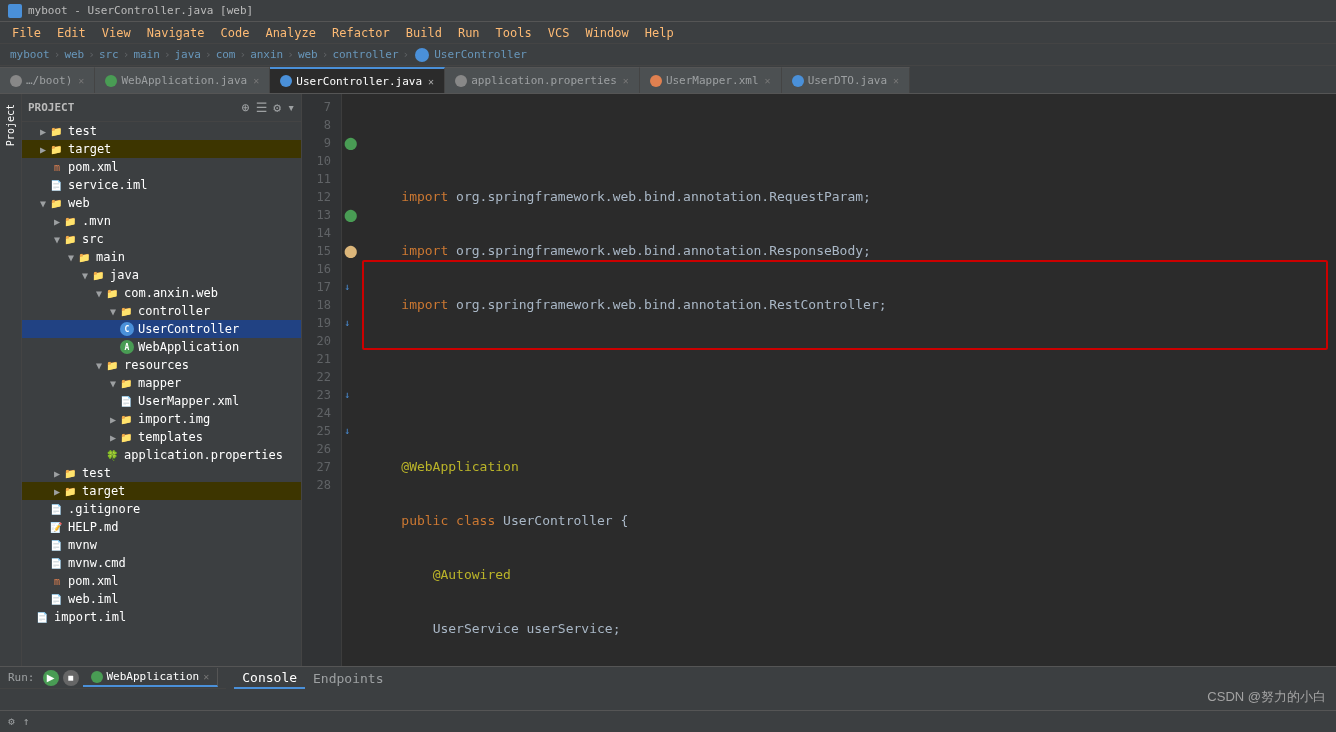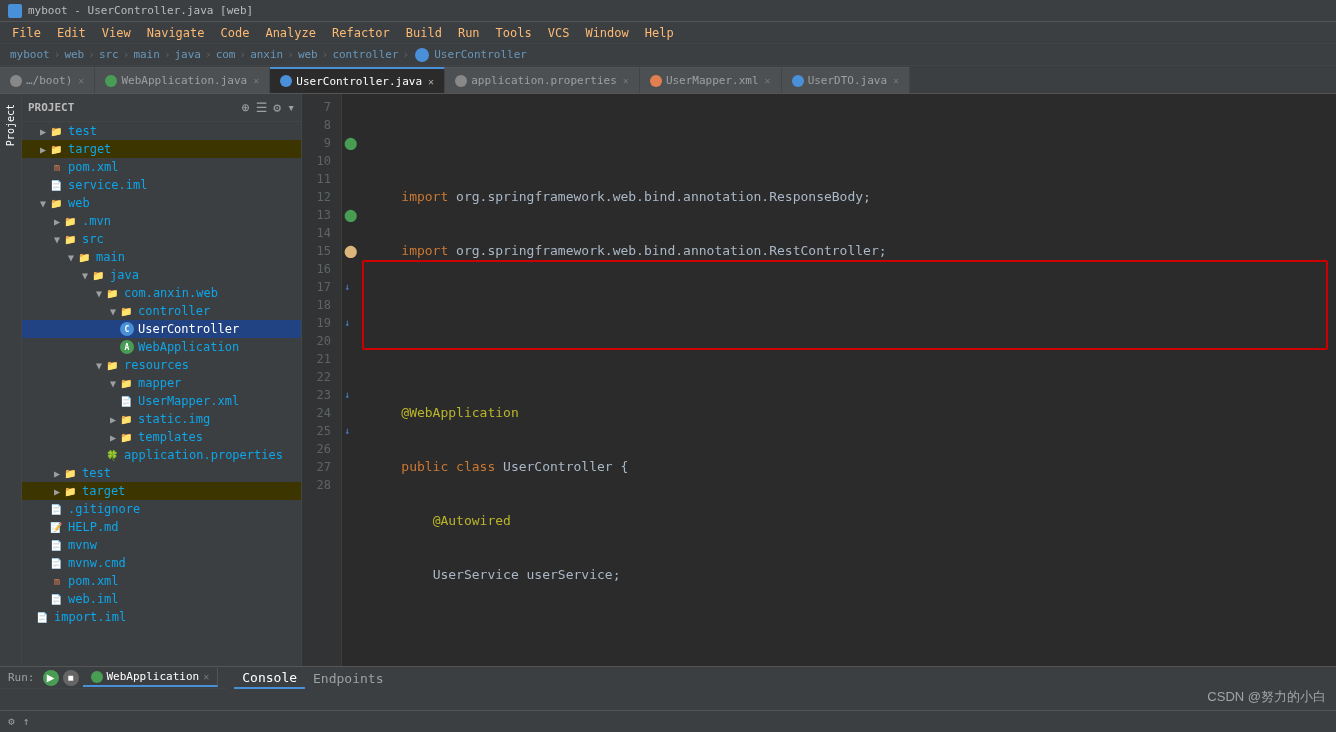--- a/index.html
+++ b/index.html
@@ -168,21 +168,21 @@
     .tree-item .file-icon {
       width: 14px; height: 14px;
       margin-right: 4px;
       display: inline-flex;
       align-items: center;
       justify-content: center;
       font-size: 10px;
     }
     .tree-item .label {
       font-size: 12px;
-      color: #0ea5e9;
+      color: #ffffff;
     }
     .folder-icon { color: #dcb67a; }
     .xml-icon { color: #e08050; }
 
     
     #editor {
       flex: 1;
       background: #2b2b2b;
       overflow: hidden;
       display: flex;
@@ -549,21 +549,21 @@
         <span class="indent" style="width:98px"></span>
         <span class="arrow" style="width:0"></span>
         <span class="file-icon xml-icon" style="color:#e08050;">📄</span>
         <span class="label">UserMapper.xml</span>
       </div>
 
       <div class="tree-item">
         <span class="indent" style="width:84px"></span>
         <span class="arrow">▶</span>
         <span class="file-icon folder-icon">📁</span>
-        <span class="label">static.img</span>
+        <span class="label">import.img</span>
       </div>
 
       <div class="tree-item">
         <span class="indent" style="width:84px"></span>
         <span class="arrow">▶</span>
         <span class="file-icon folder-icon">📁</span>
         <span class="label">templates</span>
       </div>
 
       <div class="tree-item">
@@ -690,20 +690,21 @@
         <span class="ln">&nbsp;</span>
         <span class="ln">&nbsp;</span>
         <span class="ln">&nbsp;</span>
         <span class="ln">&nbsp;</span>
       </div>
 
       <div id="code-content" style="position:relative;">
         
         <div style="position:absolute; left:0; top:calc(9*18px + 4px); width:calc(100% - 8px); height:calc(5*18px); border:2px solid #cc0000; border-radius:2px; pointer-events:none; z-index:10;"></div>
 
+        <span class="line">    <span class="kw">import</span> <span class="plain">org.springframework.web.bind.annotation.RequestParam;</span></span>
         <span class="line">    <span class="kw">import</span> <span class="plain">org.springframework.web.bind.annotation.ResponseBody;</span></span>
         <span class="line">    <span class="kw">import</span> <span class="plain">org.springframework.web.bind.annotation.RestController;</span></span>
         <span class="line">&nbsp;</span>
         <span class="line">&nbsp;</span>
         <span class="line">    <span class="annotation">@WebApplication</span></span>
         <span class="line">    <span class="kw">public class</span> <span class="plain">UserController {</span></span>
         <span class="line">        <span class="annotation">@Autowired</span></span>
         <span class="line">        <span class="plain">UserService userService;</span></span>
         
         

